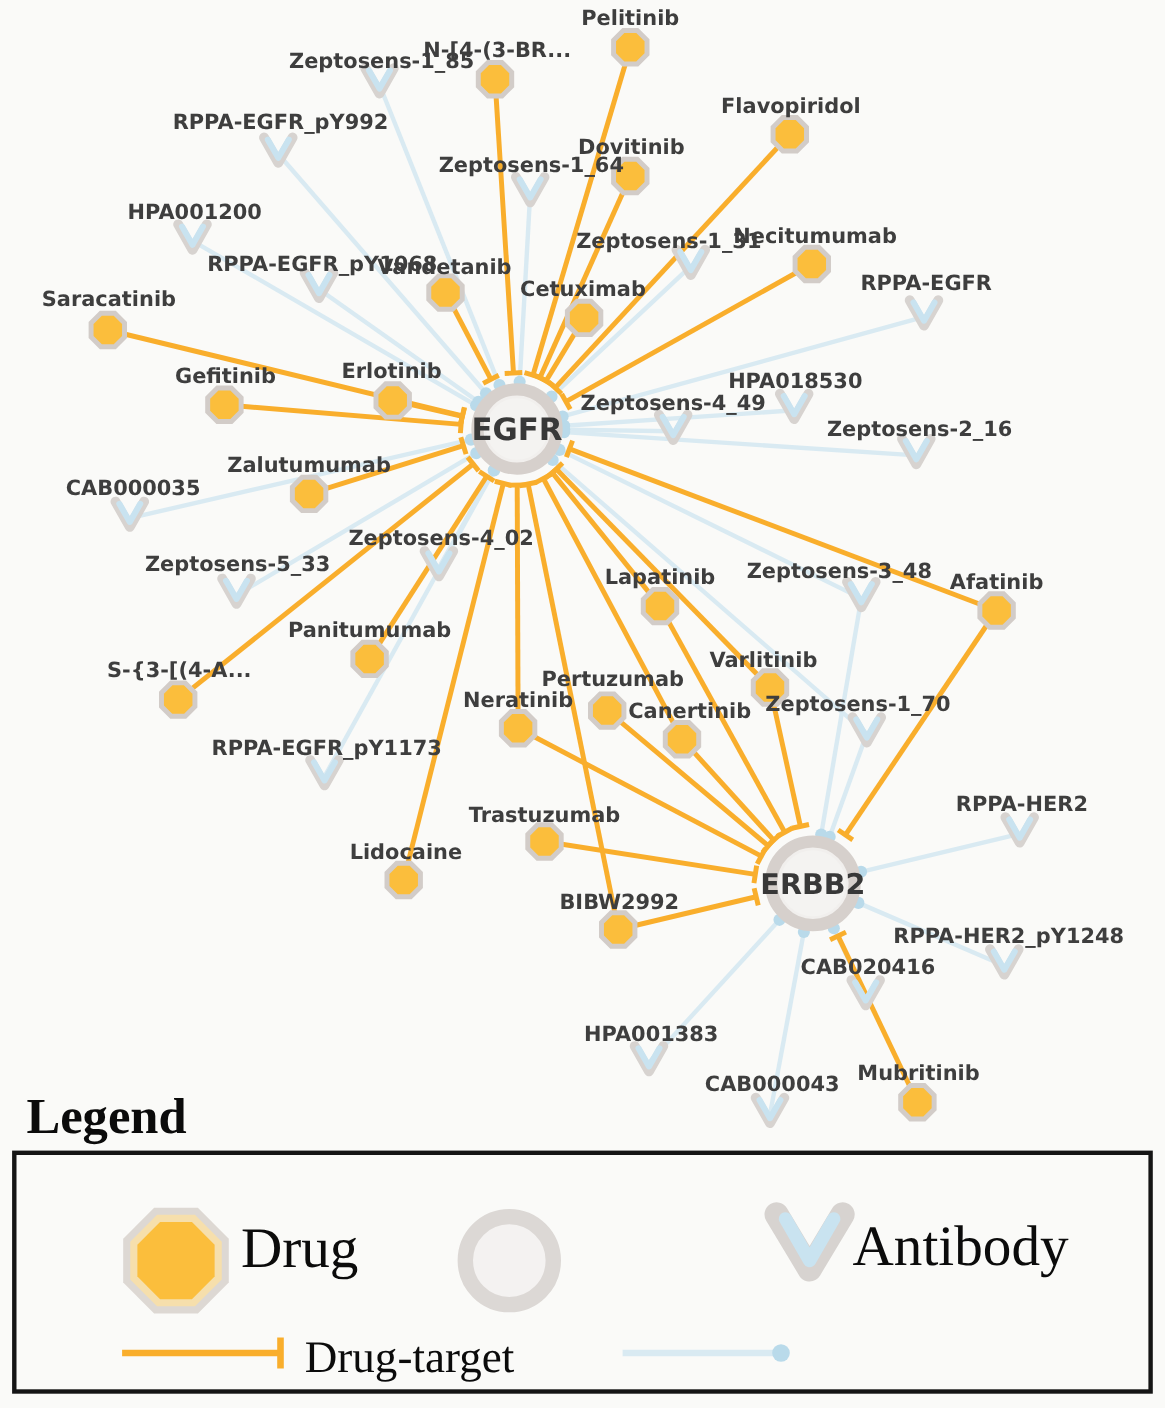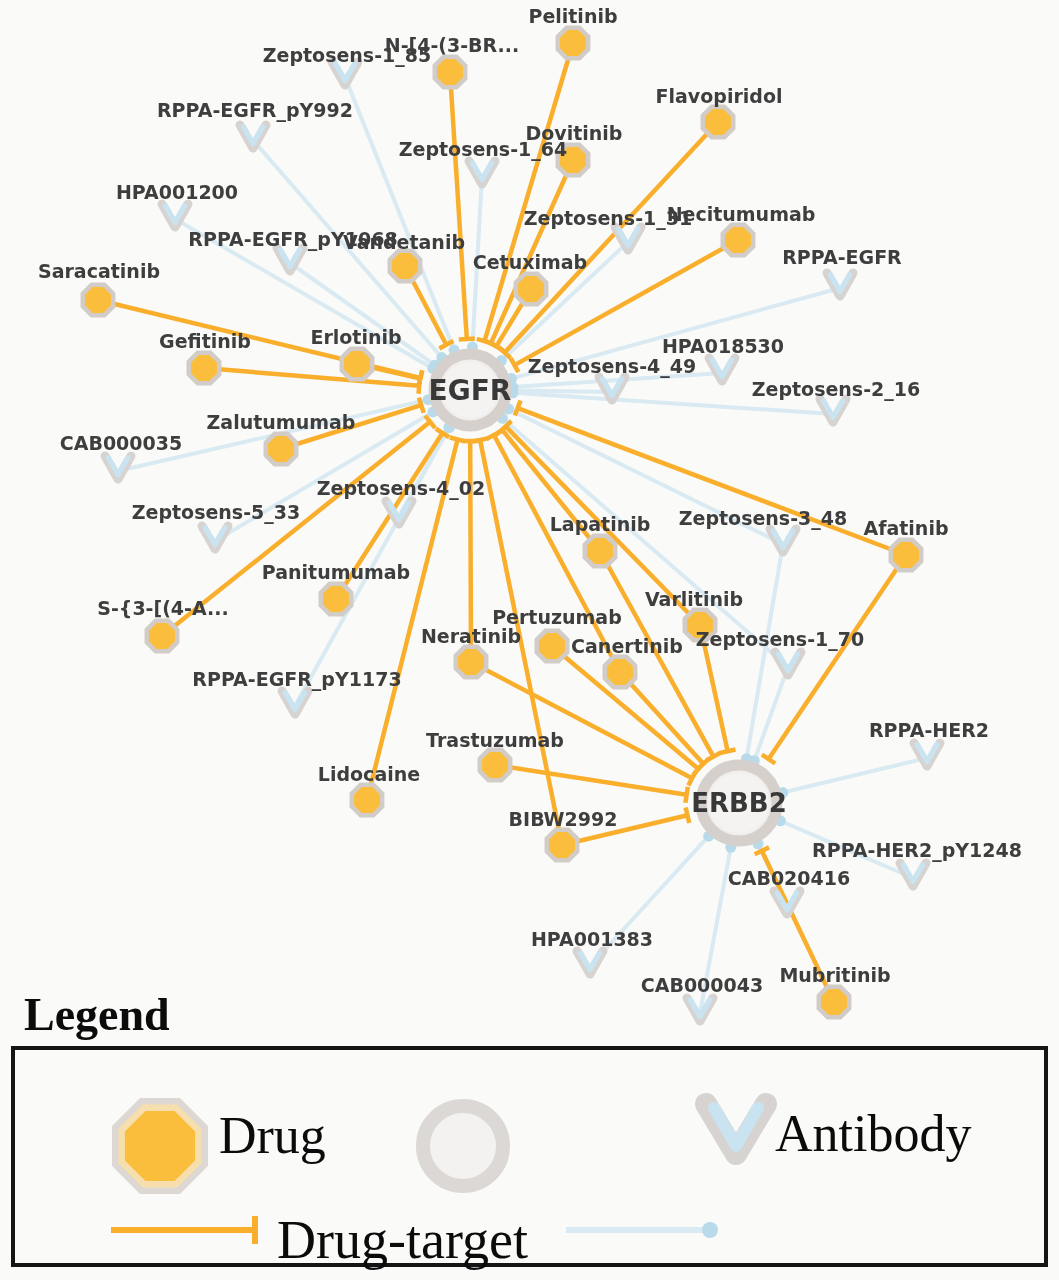--- a/index.html
+++ b/index.html
@@ -23,21 +23,21 @@
   .legend-box{
     position:absolute;left:11px;top:1046px;width:1029px;height:213px;
     border:4px solid #151515;background:#FAFAF8;
   }
   .legend-item-label{
     position:absolute;
     font-family:"Liberation Serif","DejaVu Serif",serif;
     color:#0b0b0b;line-height:1;white-space:nowrap;
   }
   .lg-big{font-size:52px;}
-  .lg-small{font-size:54px;}
+  .lg-small{font-size:41px;}
   .legend-swatch{position:absolute;}
 </style>
 </head>
 <body>
 
 <svg id="stage" viewBox="0 0 1059 1280" xmlns="http://www.w3.org/2000/svg" style="background: rgb(250, 250, 248);">
     <g>
       <g>
         <line x1="345" y1="77" x2="454.0522003057768" y2="350.0667095656652" stroke="#D9EAF2" stroke-width="4"></line>
         <circle cx="454.0522003057768" cy="350.0667095656652" r="5.5" fill="#B9DAEA"></circle>

